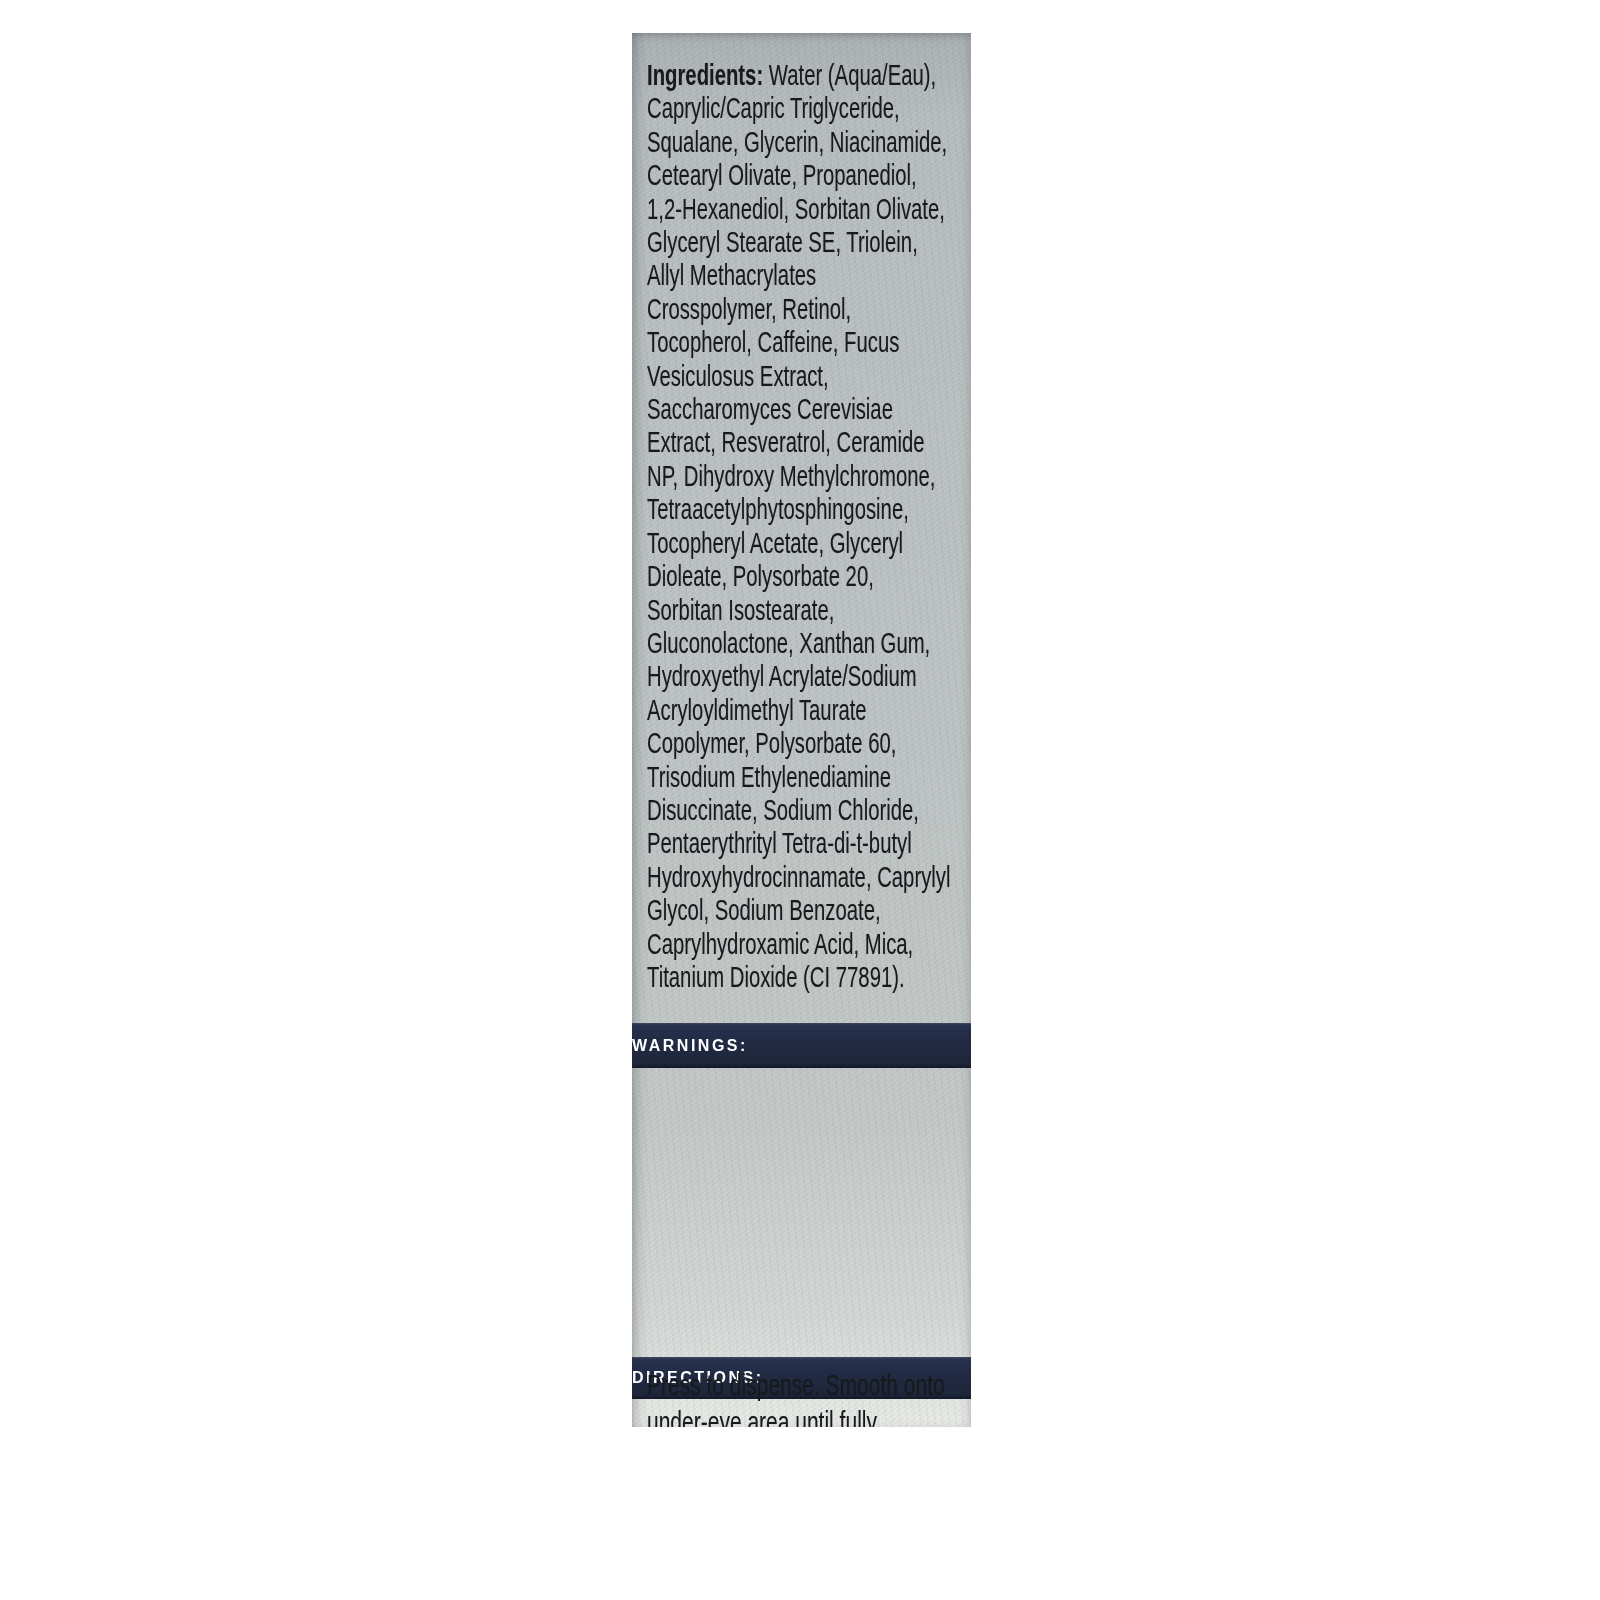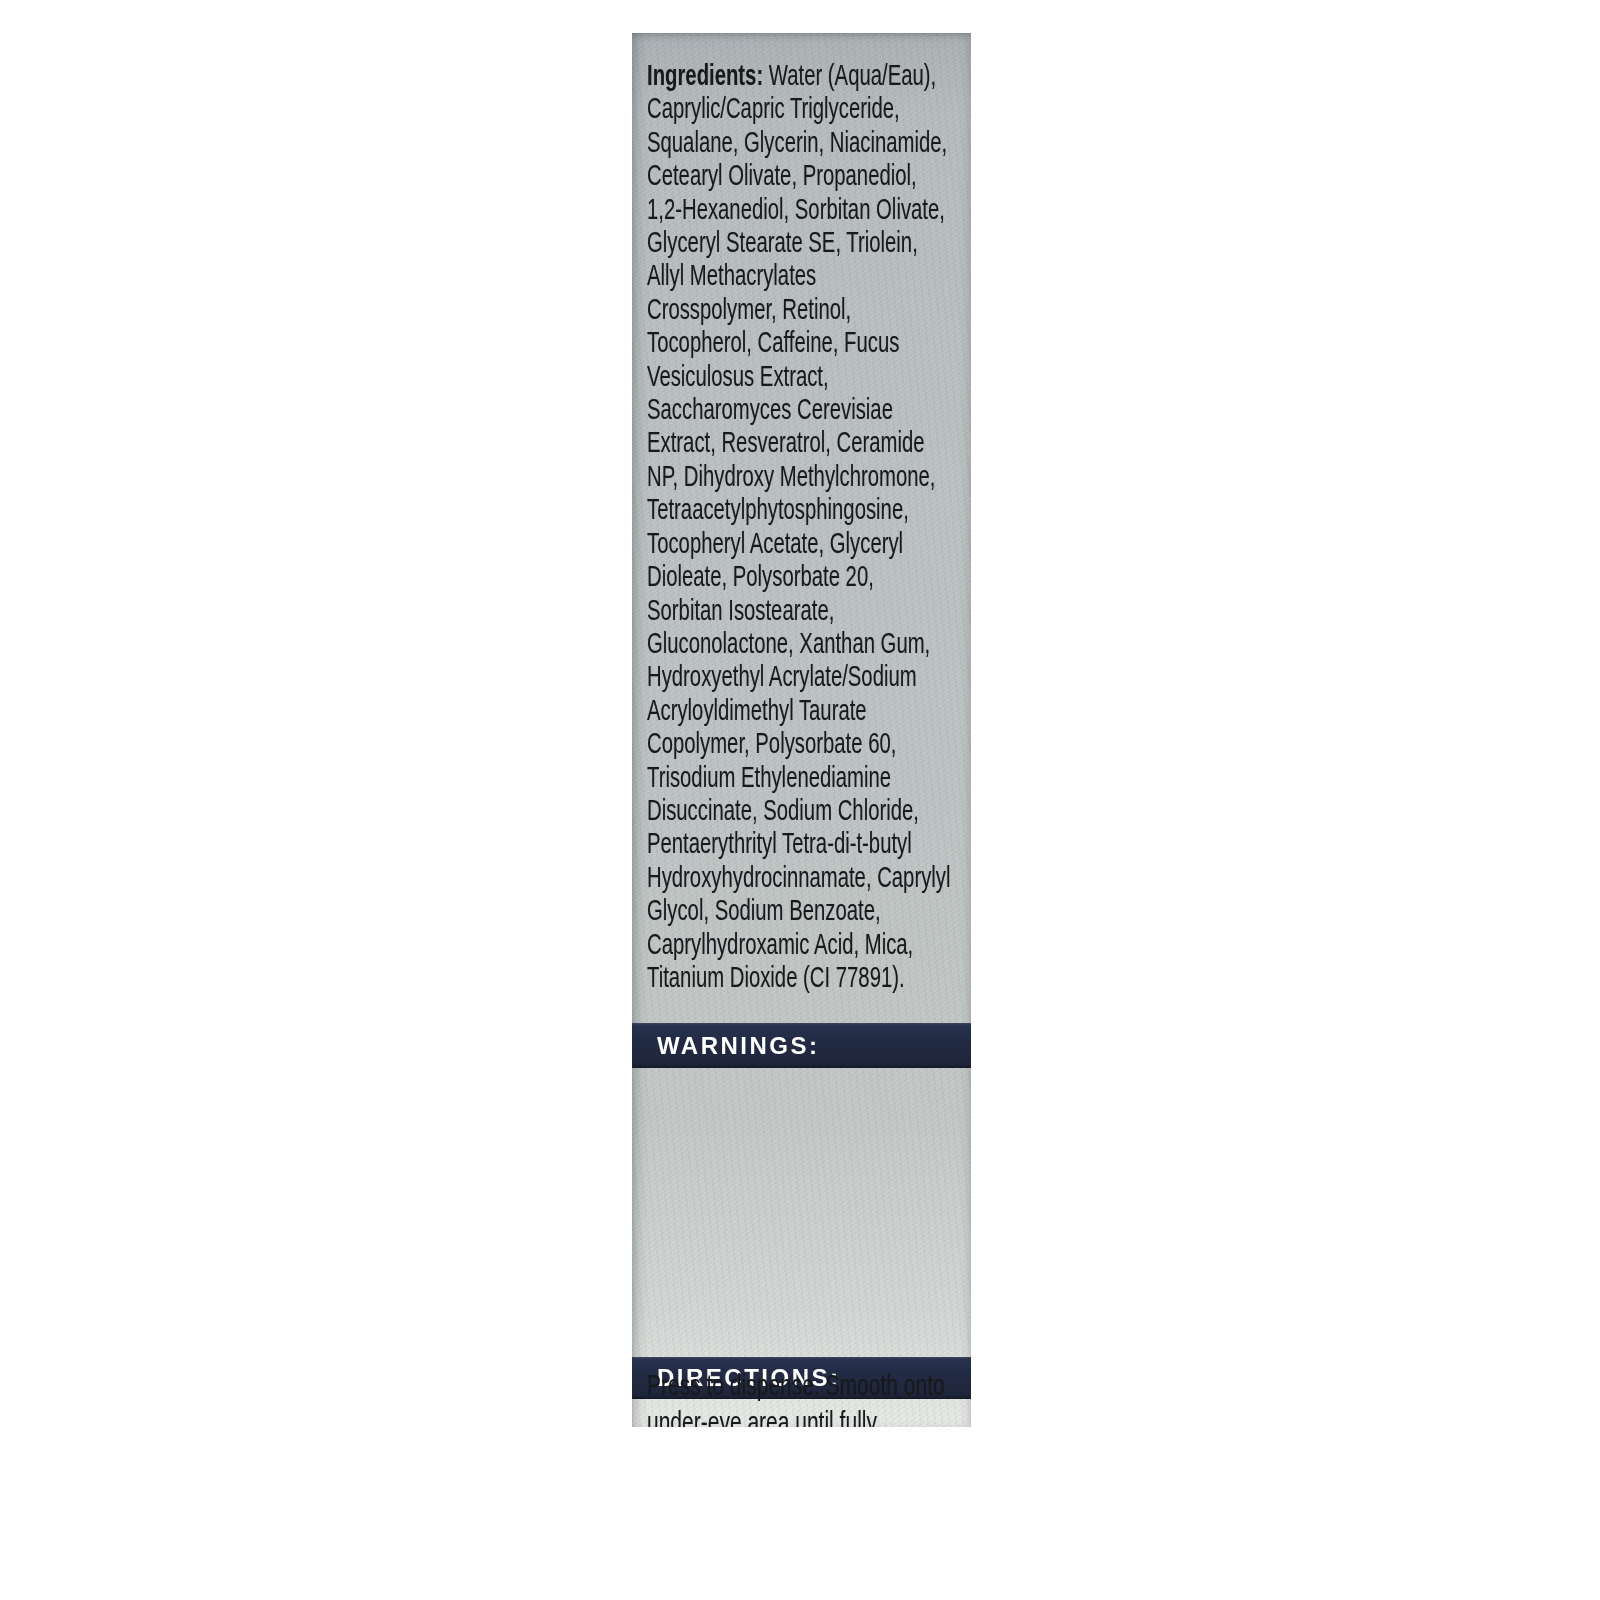--- a/index.html
+++ b/index.html
@@ -94,23 +94,22 @@
   }
 
   
   .header-bar {
     position: absolute;
     left: 0;
     width: 100%;
     background: linear-gradient(180deg, #2a3350 0%, #222b44 40%, #1d2538 100%);
     color: #ffffff;
     font-weight: bold;
-    font-size: 24px;
+    font-size: 16px;
     letter-spacing: 2.5px;
-    padding-left: 25px;
     box-sizing: border-box;
     display: flex;
     align-items: center;
     box-shadow: inset 0 1px 2px rgba(255,255,255,0.12), inset 0 -2px 3px rgba(0,0,0,0.35);
   }
   .bar-warnings {
     top: 990px;
     height: 45px;
   }
   .bar-directions {

